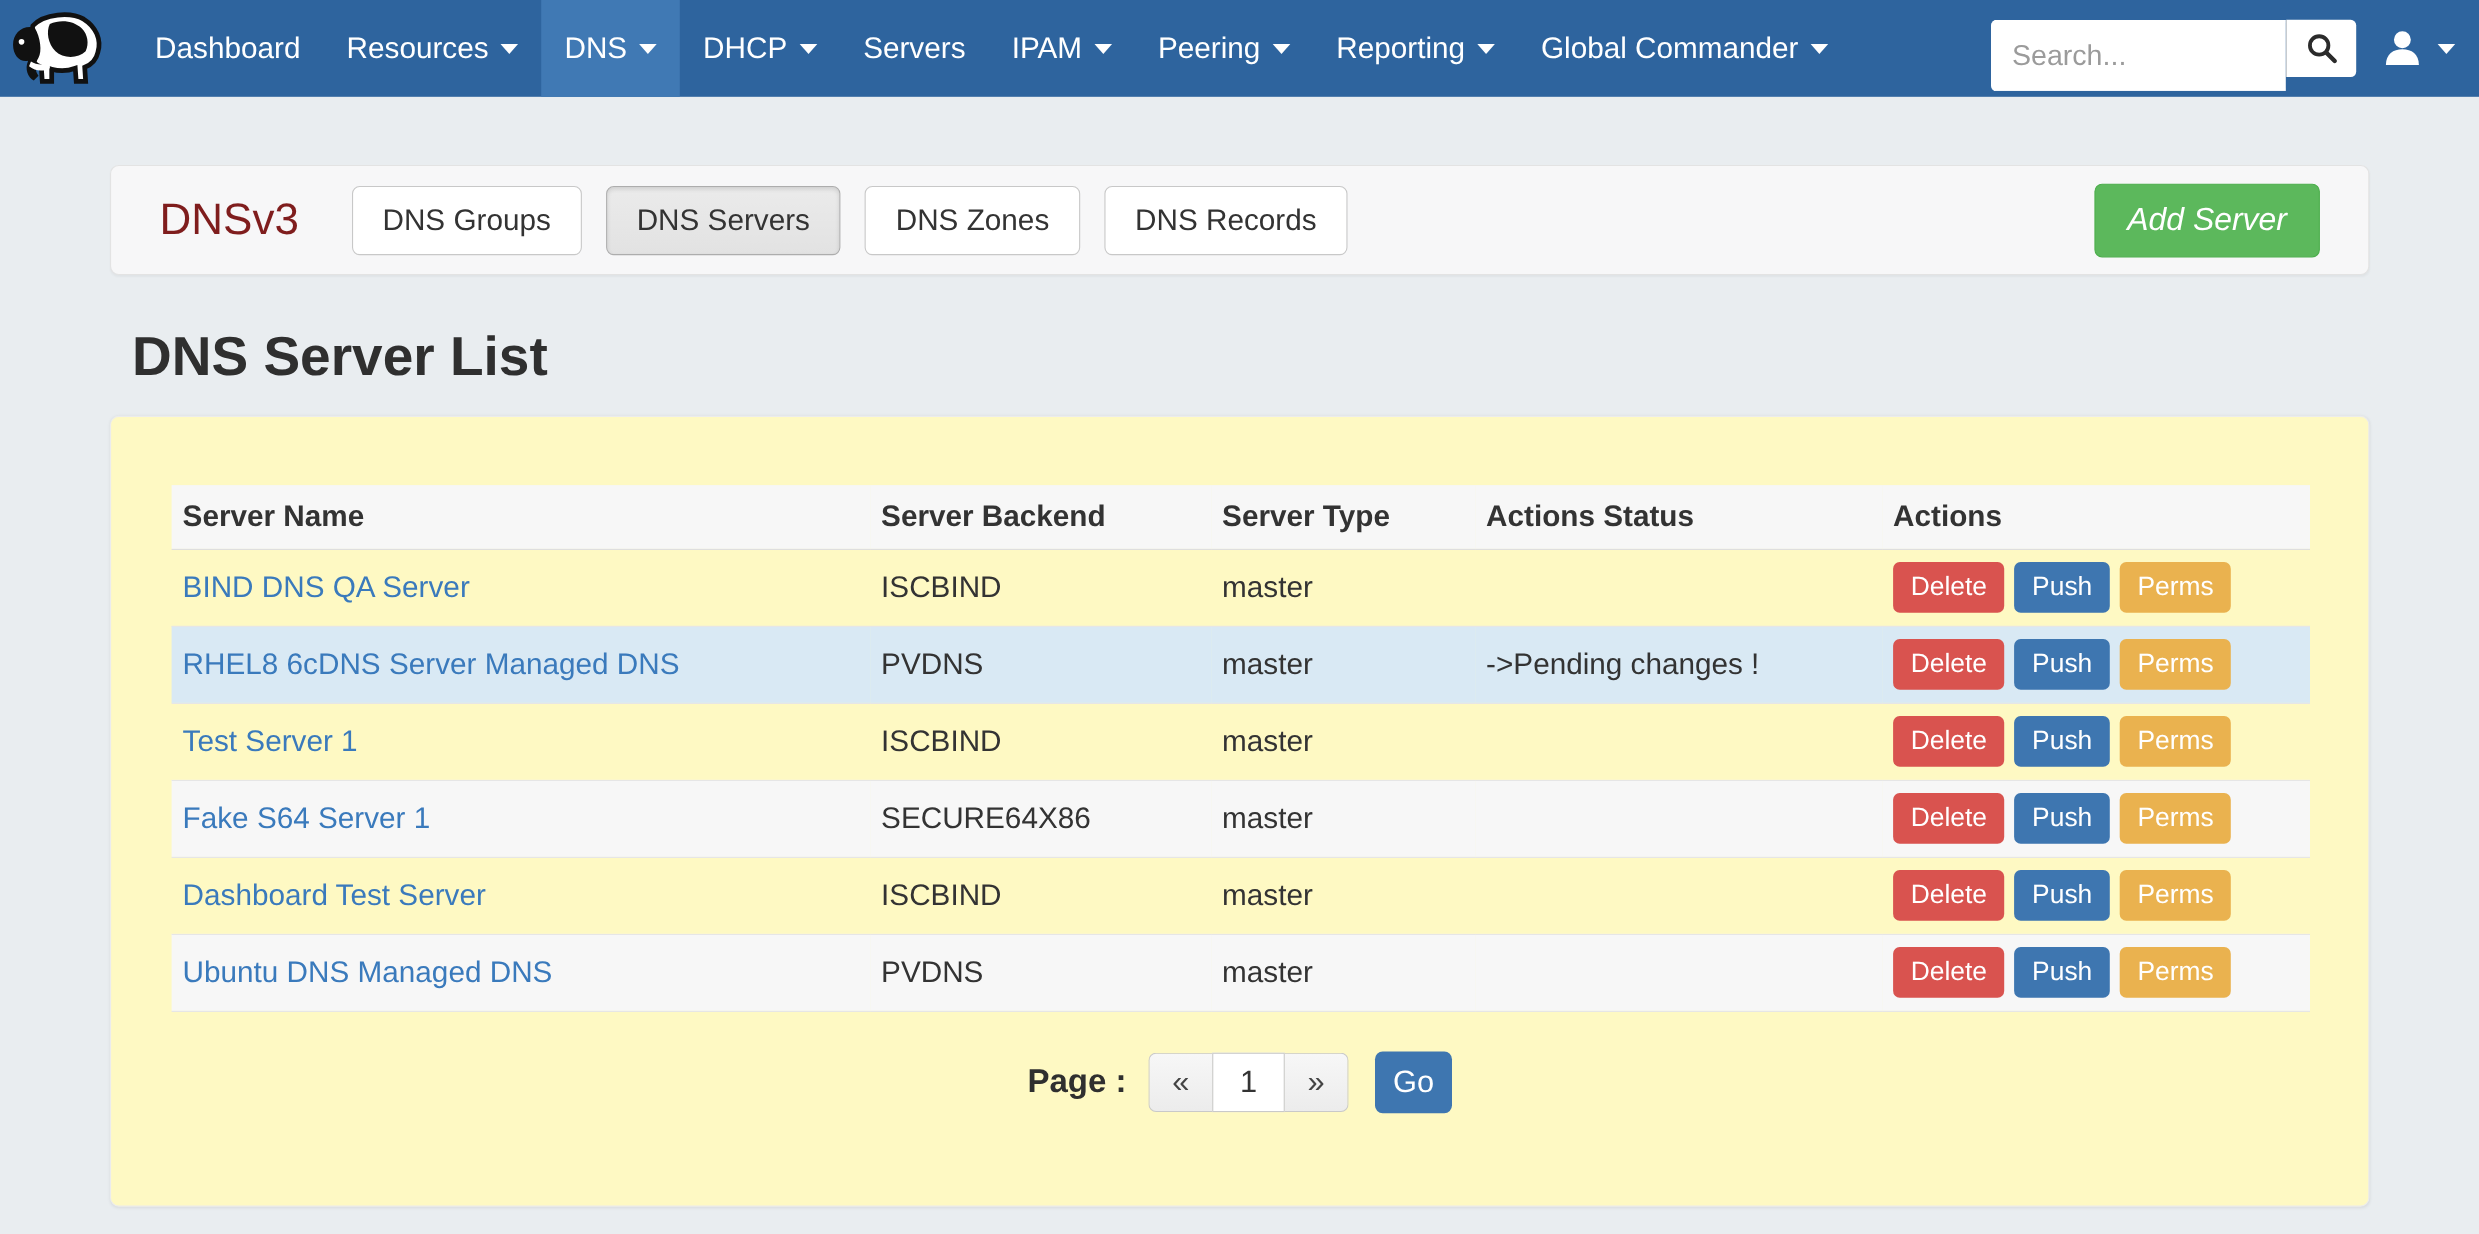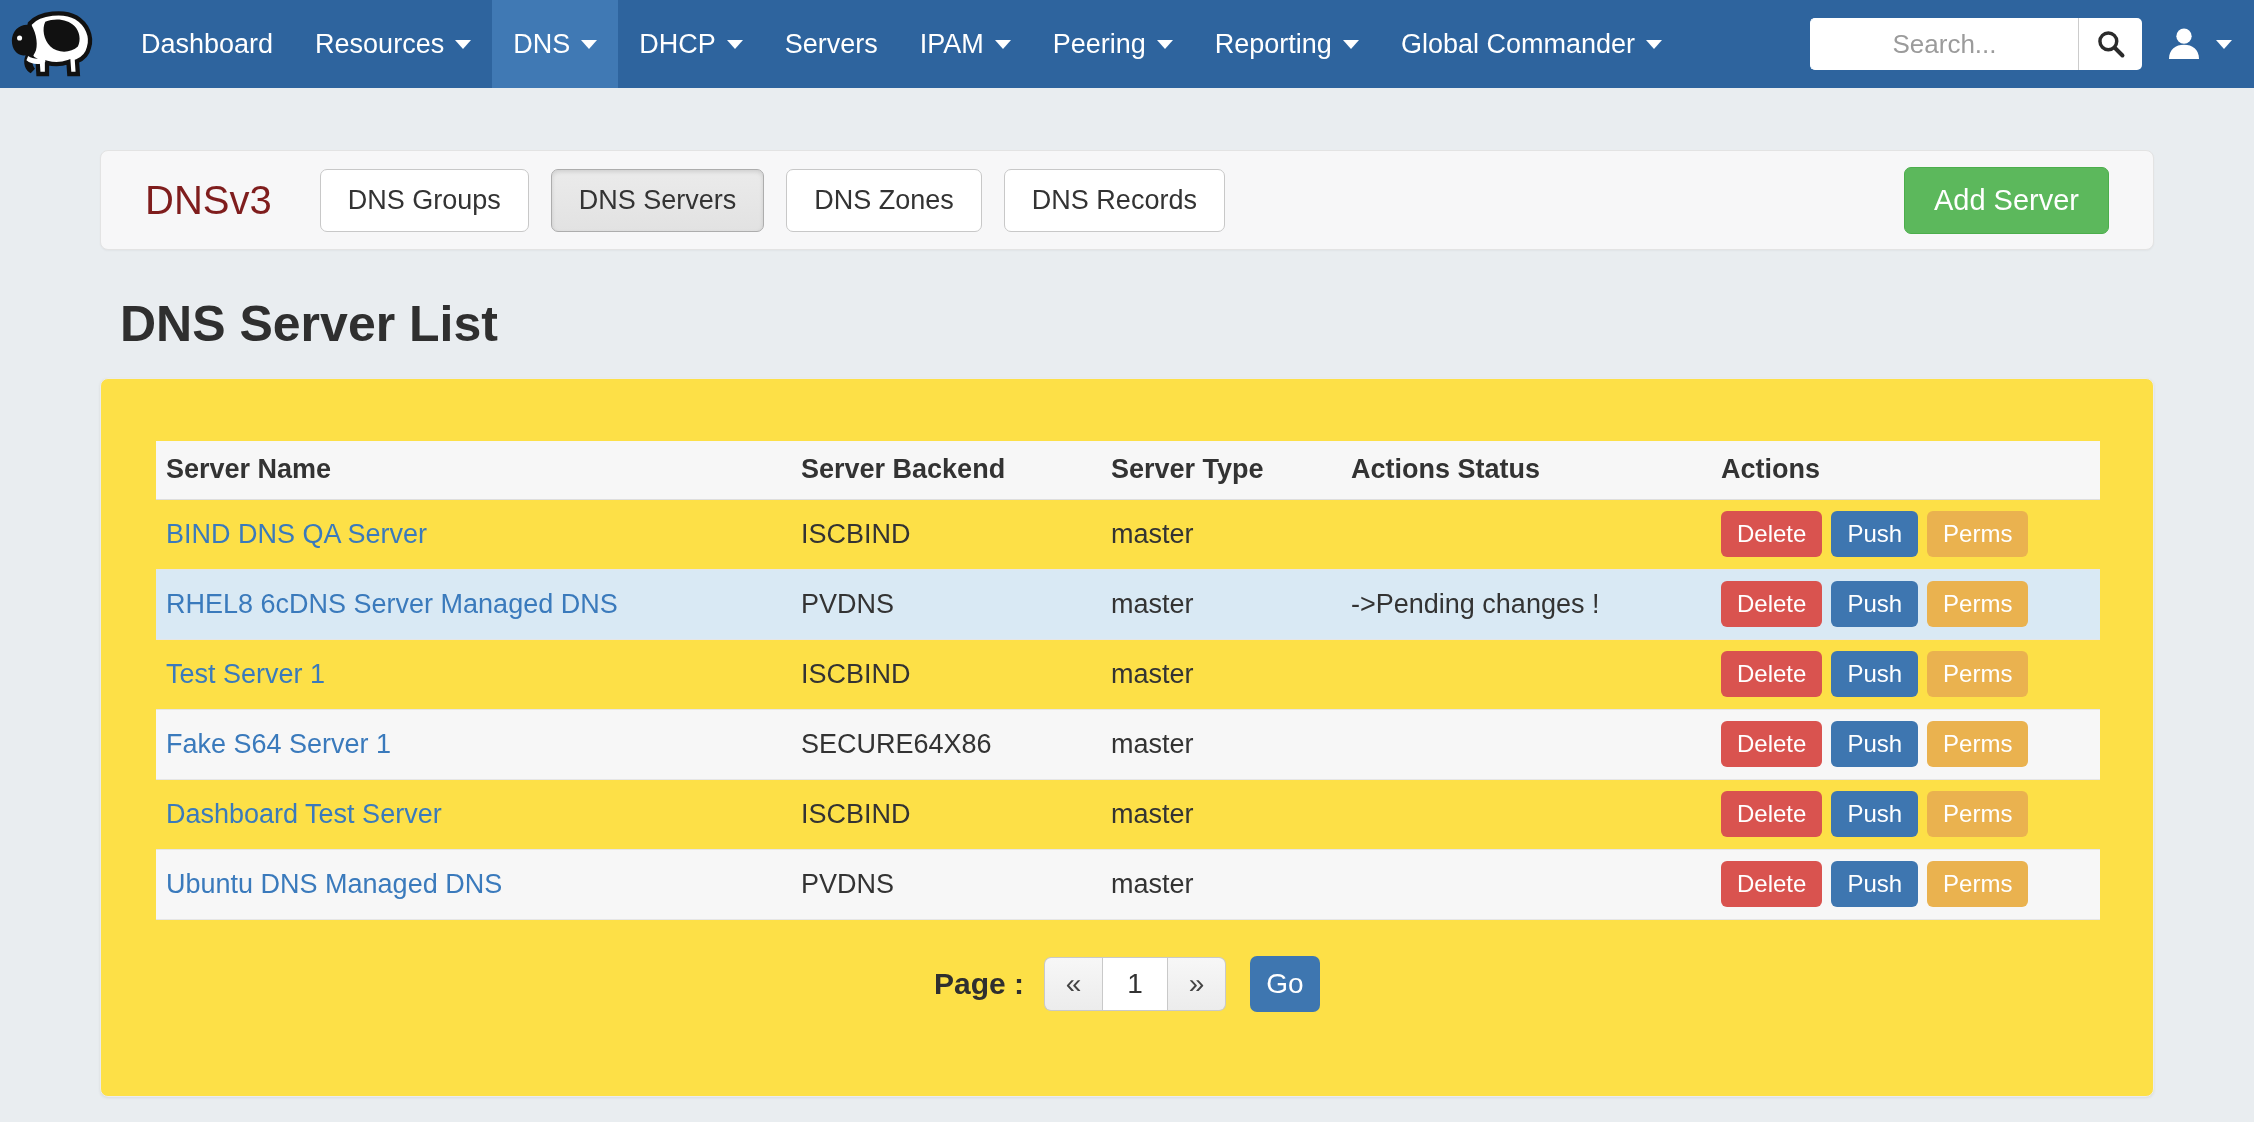--- a/index.html
+++ b/index.html
@@ -25,23 +25,23 @@
   }
   .nav-item.active { background:#4079b4; }
   .caret {
     display:inline-block; width:0; height:0; margin-left:11px;
     border-left:8px solid transparent; border-right:8px solid transparent;
     border-top:9px solid #fff;
   }
   .nav-right { margin-left:auto; display:flex; align-items:center; padding-right:22px; }
   .search-group { display:flex; height:52px; }
   .search-input {
-    width:268px; height:52px; border:1px solid #fff; border-right:none;
+    width:268px; height:65px; border:1px solid #fff; border-right:none;
     border-radius:5px 0 0 5px; padding:0 18px; font-size:26px; outline:none;
-    font-family:"Liberation Sans","DejaVu Sans",sans-serif; color:#333;text-align:center;
+    font-family:"Liberation Sans","DejaVu Sans",sans-serif; color:#333;
   }
   .search-input::placeholder { color:#9b9b9b; }
   .search-btn {
     width:64px; height:52px; background:#fff; border:none; border-left:1px solid #ccc;
     border-radius:0 5px 5px 0; display:flex; align-items:center; justify-content:center;
     cursor:pointer;
   }
   .user-menu { display:flex; align-items:center; margin-left:22px; cursor:pointer; }
   .user-menu .caret { margin-left:12px; }
 
@@ -62,29 +62,30 @@
     font-family:"Liberation Sans","DejaVu Sans",sans-serif;
   }
   .tab-btn.active {
     background:linear-gradient(#ebebeb,#e2e2e2); border-color:#adadad;
     box-shadow:inset 0 2px 4px rgba(0,0,0,0.12);
   }
   .add-server {
     margin-left:auto; background:#5cb85c; border:1px solid #4cae4c; color:#fff;
     font-size:29px; padding:16px 29px; border-radius:7px; cursor:pointer;
     font-family:"Liberation Sans","DejaVu Sans",sans-serif;
+    font-style:italic;
   }
 
   .page-title {
     margin-top:46px; font-size:50px; font-weight:bold; color:#2f2f2f;
     padding-left:20px; height:56px; line-height:56px;
   }
 
   .main-card {
-    margin-top:26px; height:719px; background:#fde047; border-radius:8px;
+    margin-top:26px; height:719px; background:#fef9c3; border-radius:8px;
     border:1px solid #ececec; box-shadow:0 1px 3px rgba(0,0,0,0.08);
     padding:62px 55px 0 55px;
   }
 
   table { width:100%; border-collapse:collapse; table-layout:fixed; }
   thead th {
     background:#f7f7f7; text-align:left; font-size:27px; font-weight:bold;
     color:#333; height:58px; padding:0 10px;
     border-bottom:1px solid #dedede;
   }

